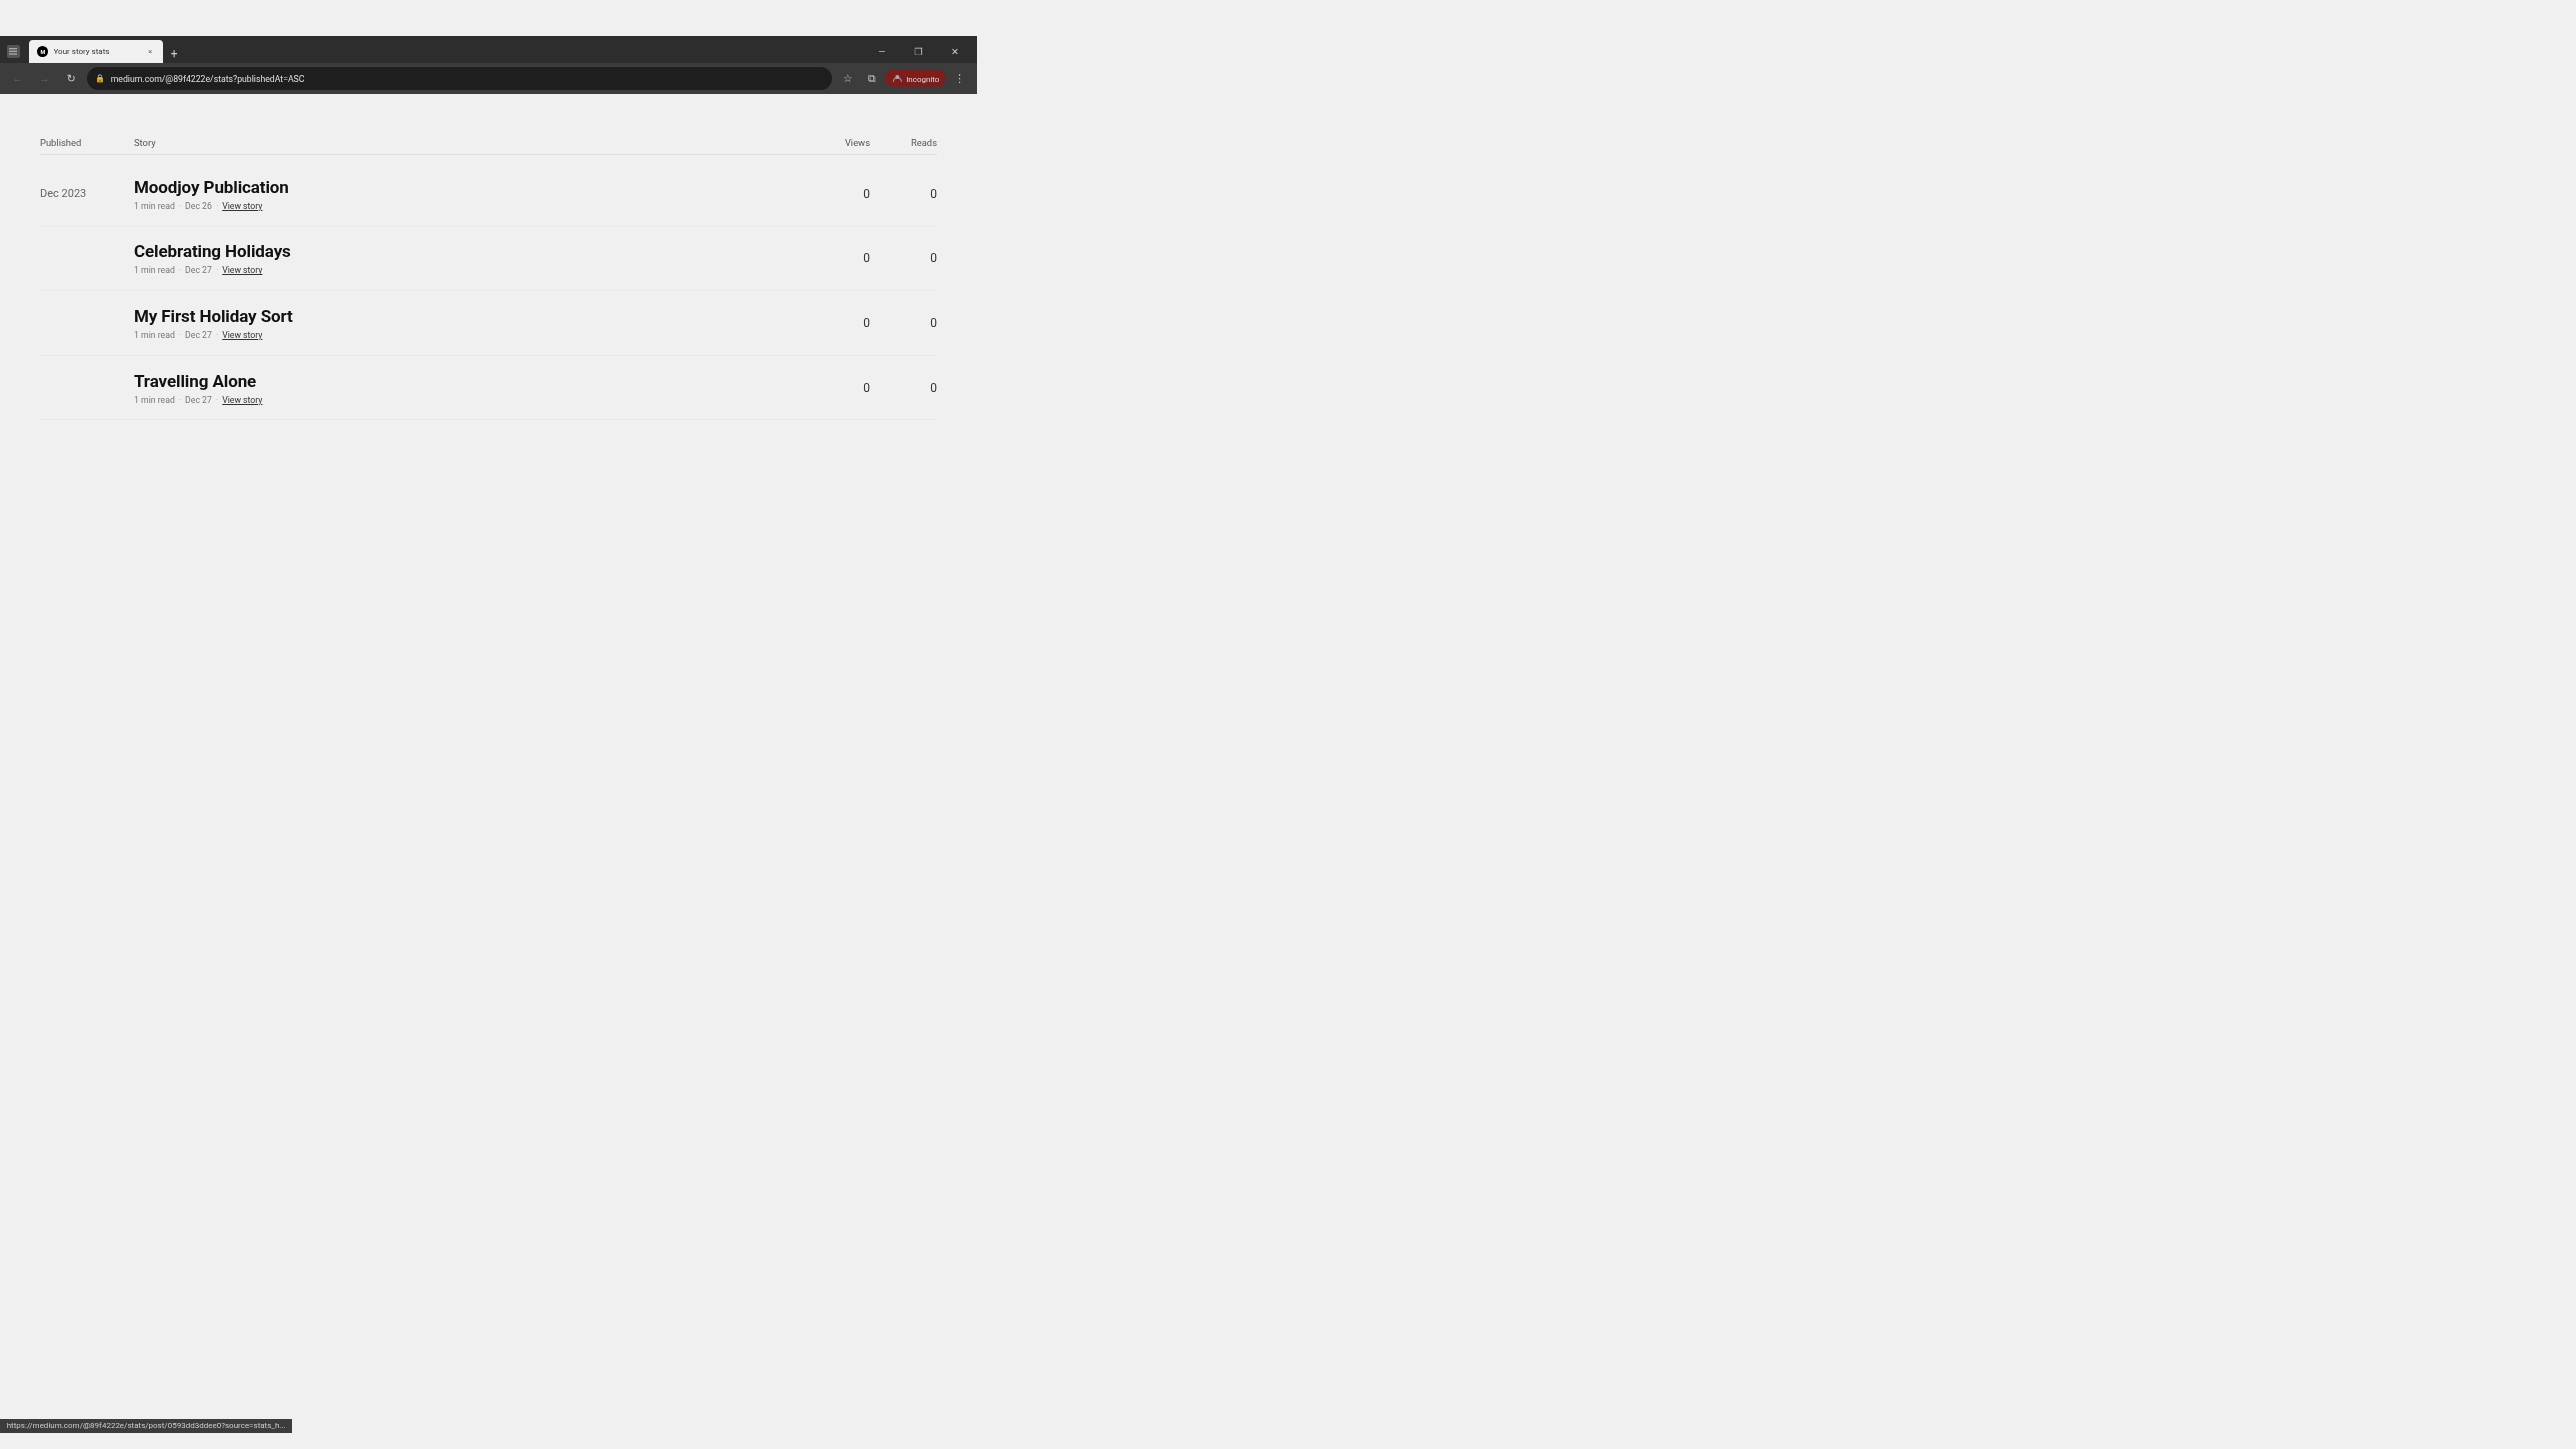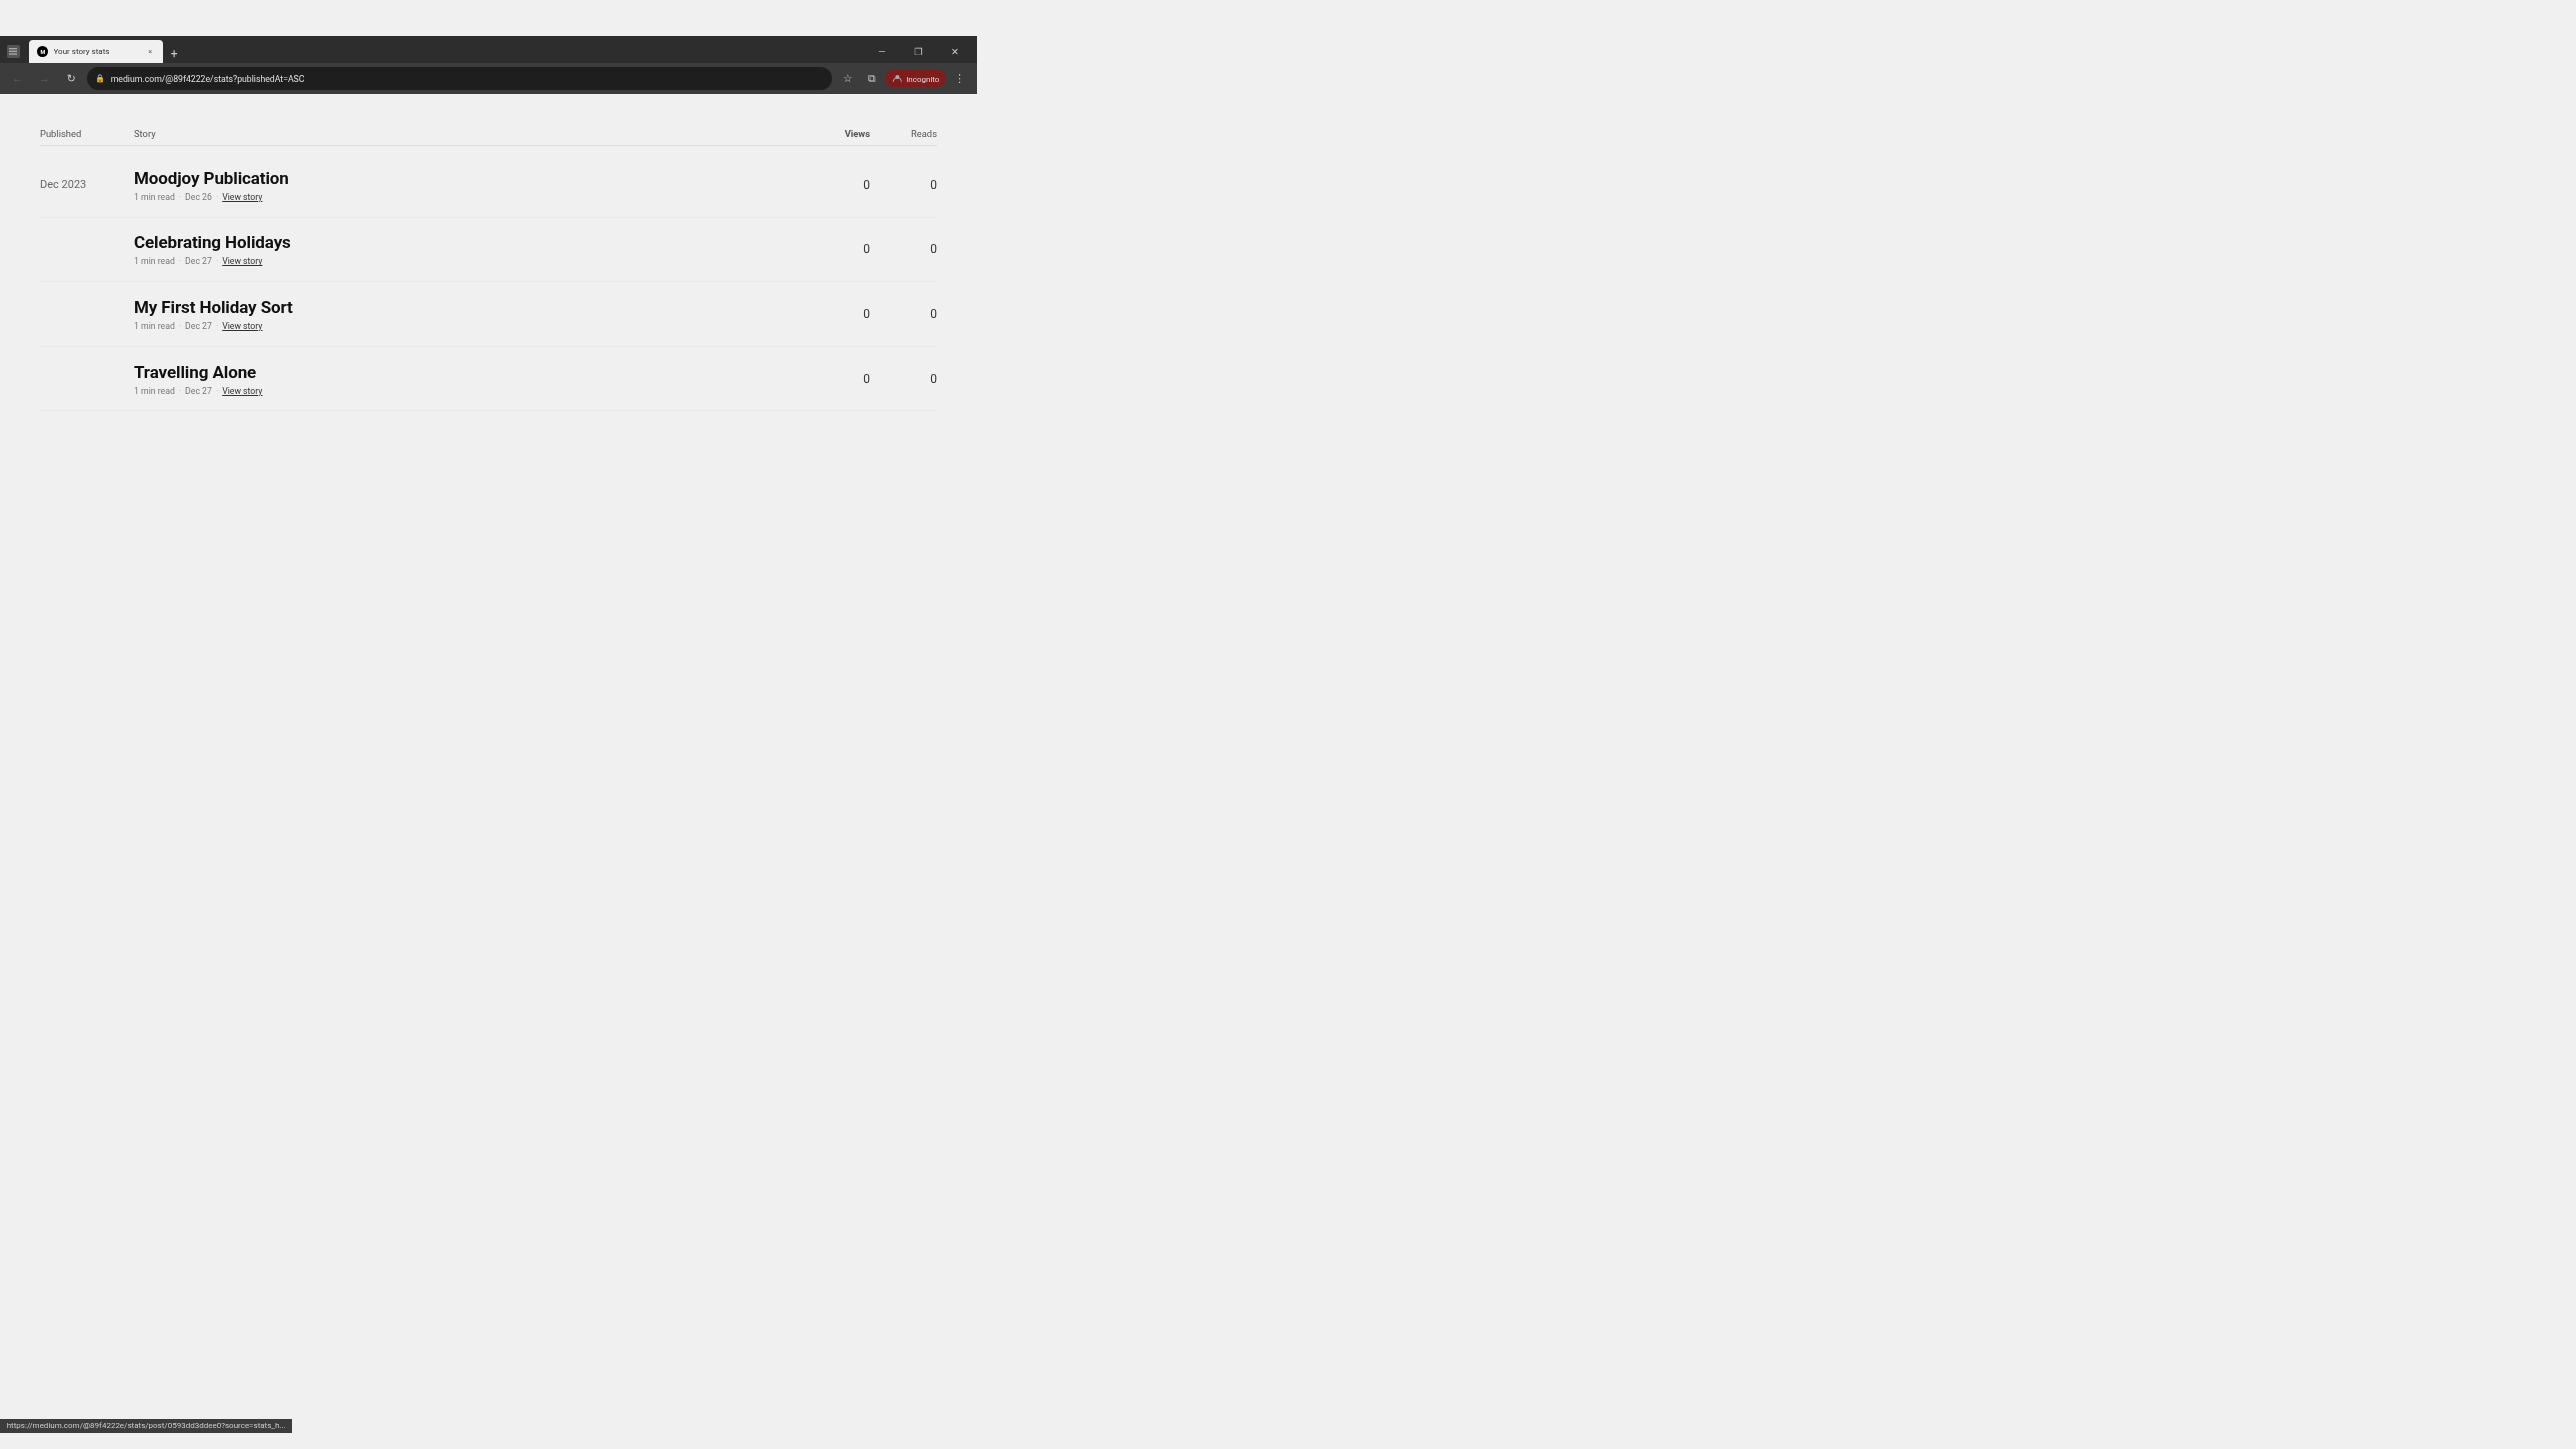--- a/index.html
+++ b/index.html
@@ -249,20 +249,21 @@
     }
 
     .sort-dropdown-arrow {
       font-size: 9.4px;
       color: #555;
     }
 
     
     .stats-table {
       width: 100%;
+      margin-top: 9px;
     }
 
     .table-header {
       display: flex;
       align-items: center;
       padding: 6.7px 0;
       border-bottom: 0.7px solid #ddd;
       margin-bottom: 6.7px;
     }
 
@@ -278,21 +279,21 @@
       font-size: 9.4px;
       color: #555;
       font-weight: 400;
     }
 
     .col-views {
       width: 67px;
       text-align: right;
       font-size: 9.4px;
       color: #555;
-      font-weight: 700;
+      font-weight: 400;
     }
 
     .col-reads {
       width: 67px;
       text-align: right;
       font-size: 9.4px;
       color: #555;
       font-weight: 400;
     }
 

